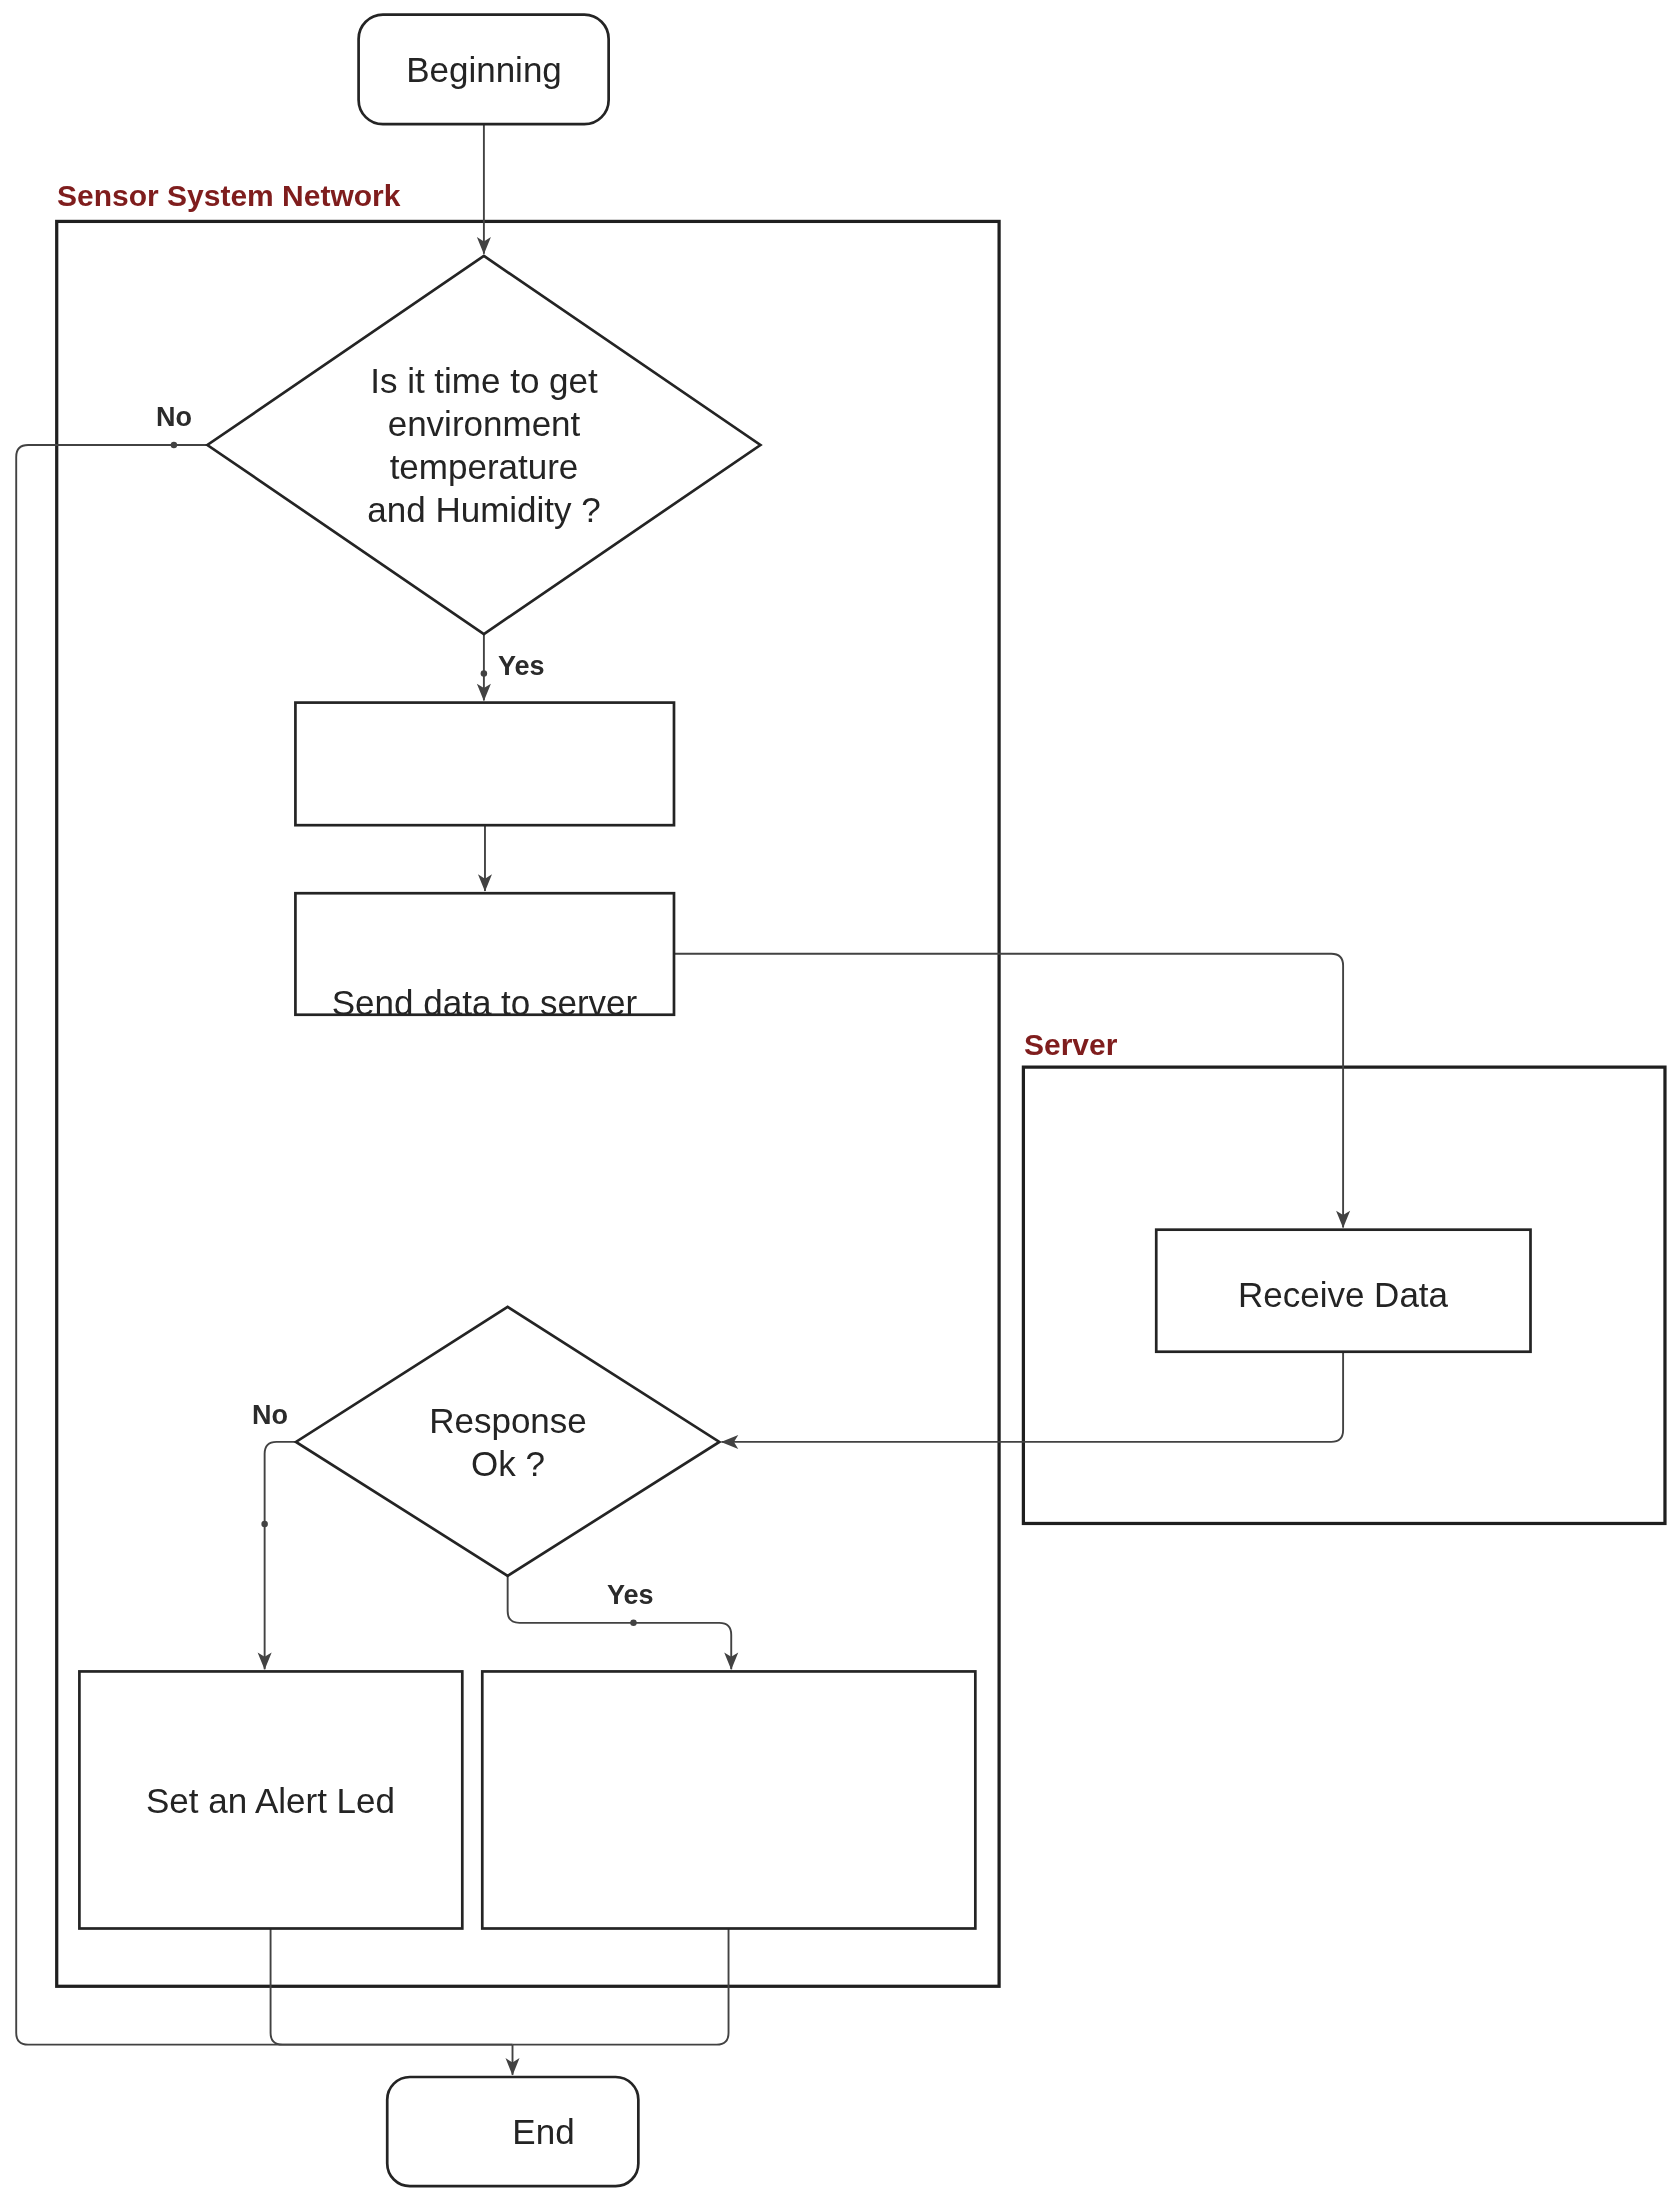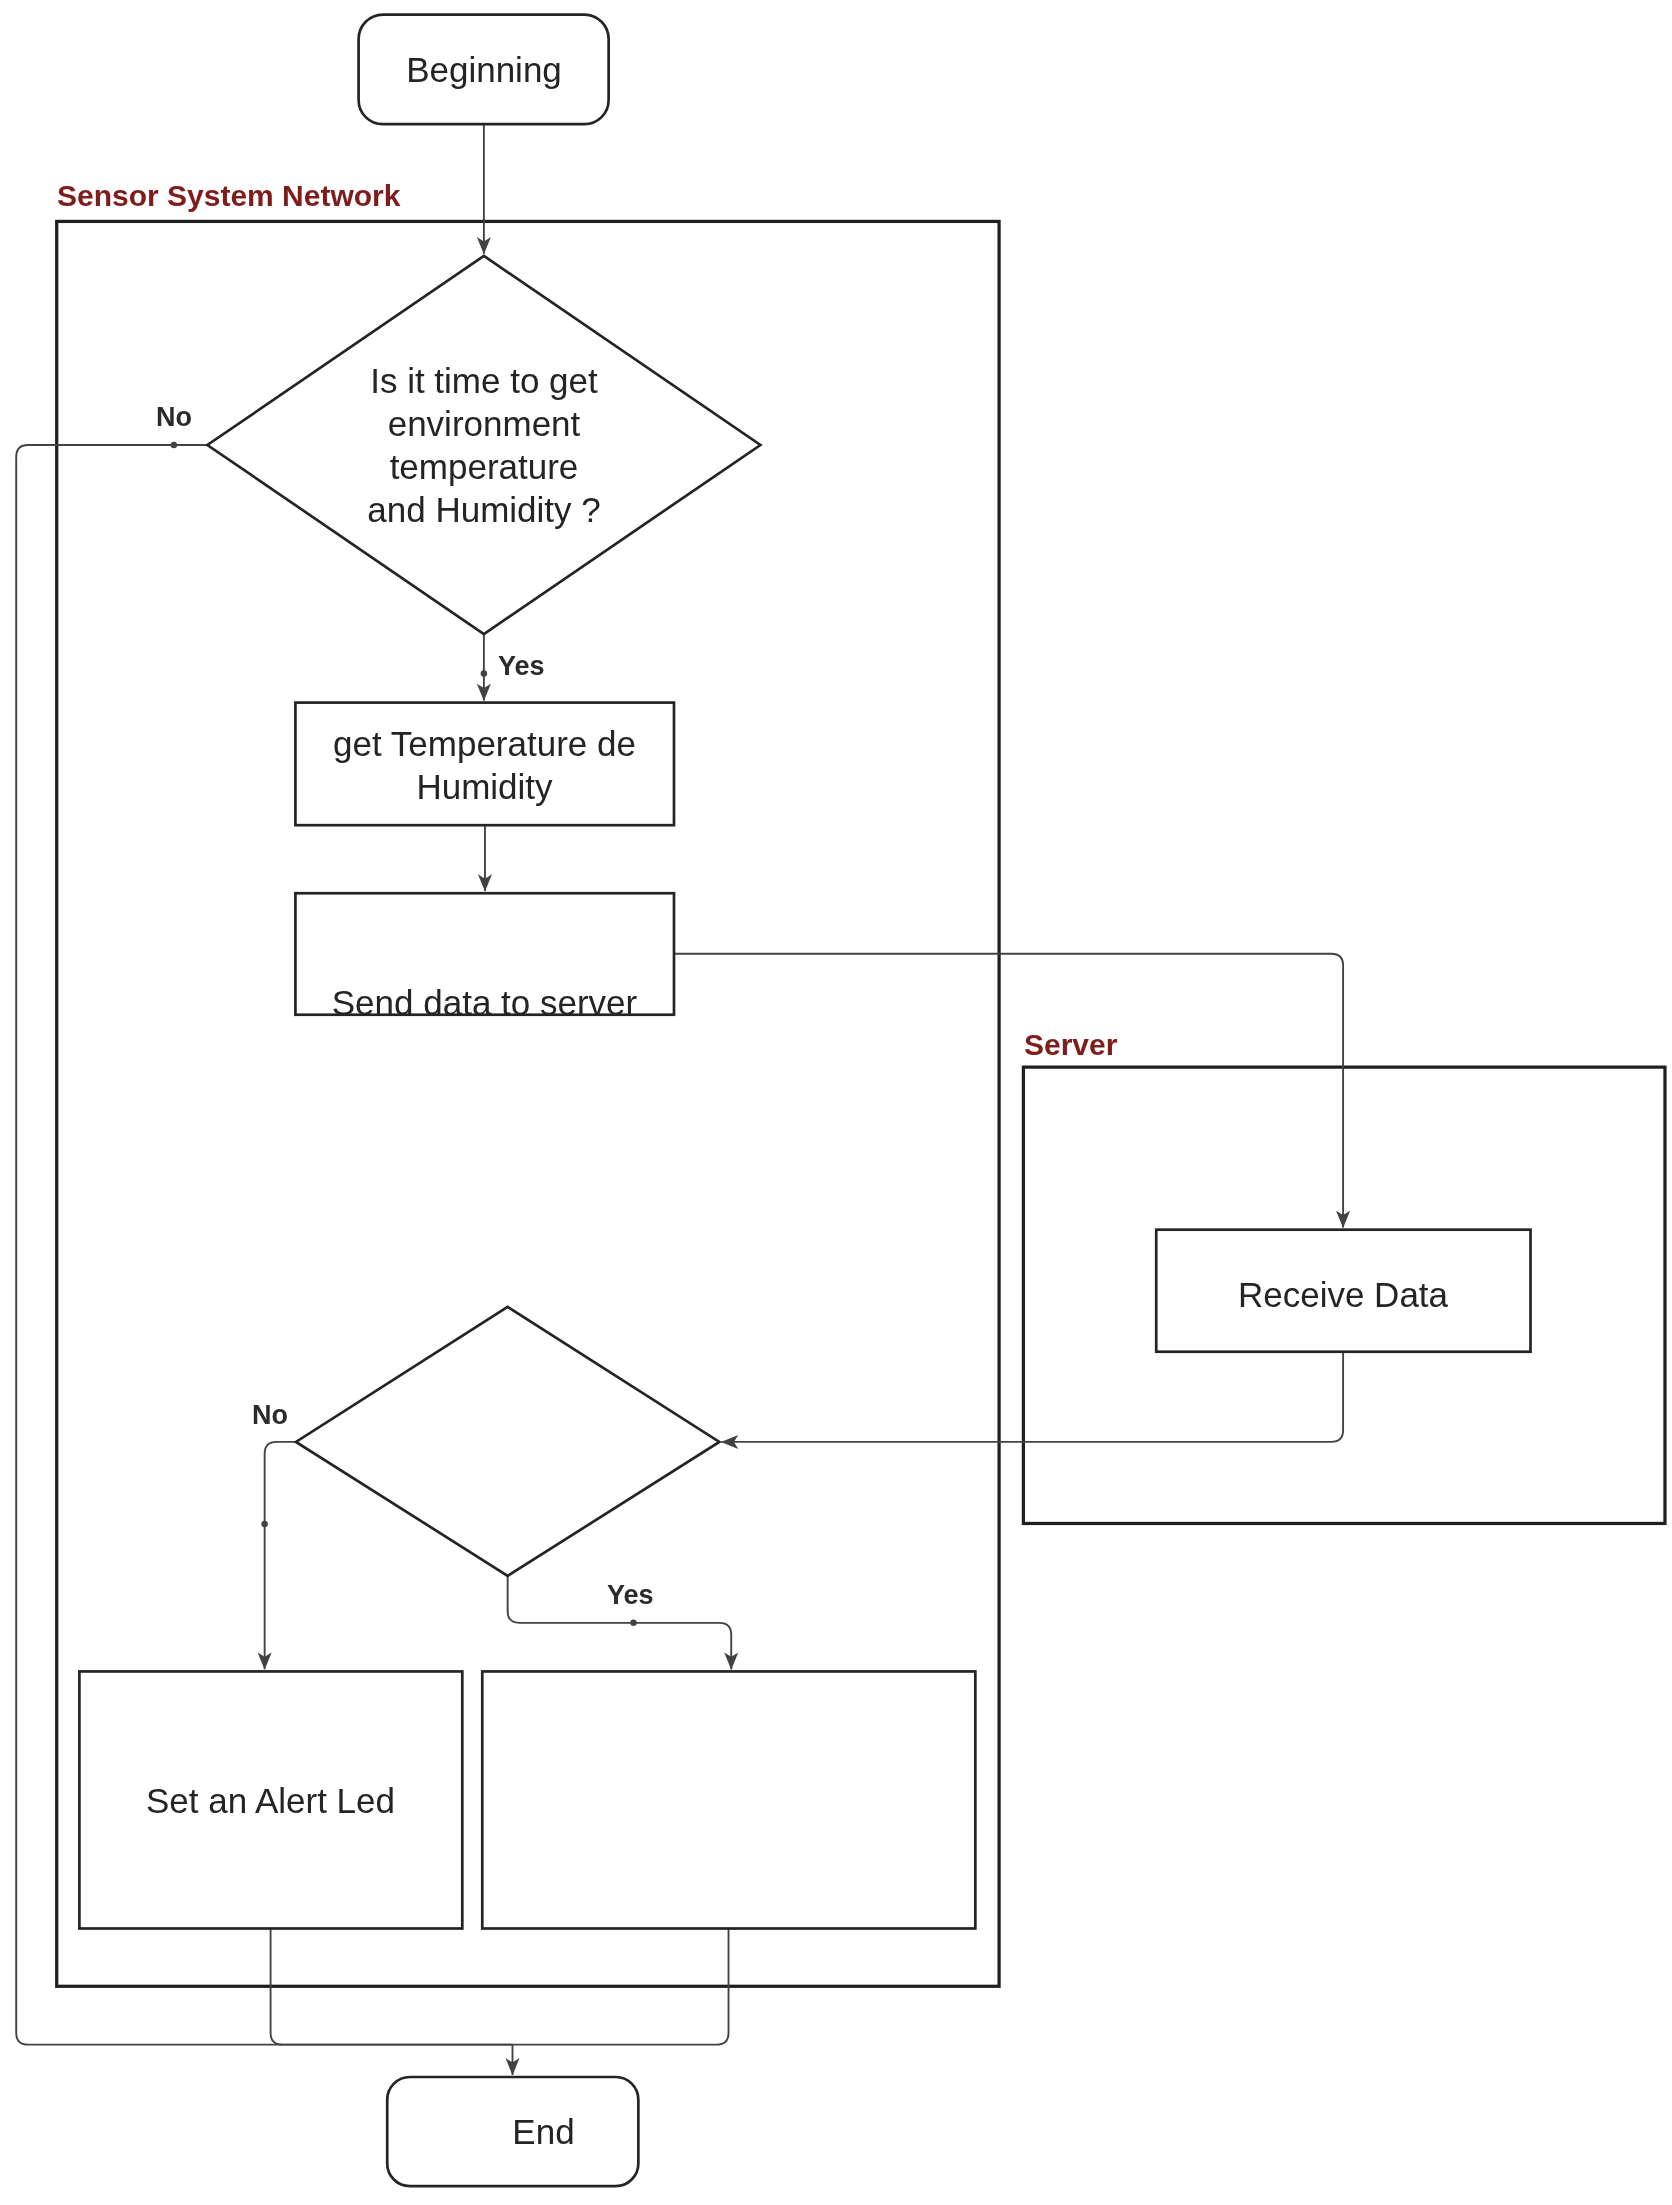--- a/index.html
+++ b/index.html
@@ -112,24 +112,24 @@
   </svg>
 
   <div class="container-label" style="left:57px; top:179px;">Sensor System Network</div>
   <div class="container-label" style="left:1024px; top:1028px;">Server</div>
 
   <div class="node-label" style="left:359px; top:14.6px; width:250px; height:110px;">Beginning</div>
   <div class="node-label" style="left:295px; top:353px; width:378px; height:184px;">Is it time to get
 environment
 temperature
 and Humidity ?</div>
-  <div class="node-label" style="left:295px; top:703px; width:379px; height:123px;">get Temperature de
-Humidity</div>
   <div class="node-label" style="left:295px; top:893px; width:379px; height:122px;margin-top:48px;">Send data to server</div>
   <div class="node-label" style="left:1156px; top:1230px; width:374px; height:128px;">Receive Data</div>
+  <div class="node-label" style="left:346px; top:1377px; width:324px; height:130px;">Response
+Ok ?</div>
   <div class="node-label" style="left:79px; top:1672px; width:383px; height:257px;">Set an Alert Led</div>
   <div class="node-label" style="left:387px; top:2077px; width:251px; height:109px;margin-left:31px;">End</div>
 
   <div class="edge-label" style="left:156px; top:402px;">No</div>
   <div class="edge-label" style="left:498px; top:651px;">Yes</div>
   <div class="edge-label" style="left:252px; top:1400px;">No</div>
   <div class="edge-label" style="left:607px; top:1580px;">Yes</div>
 
 </div>
 

